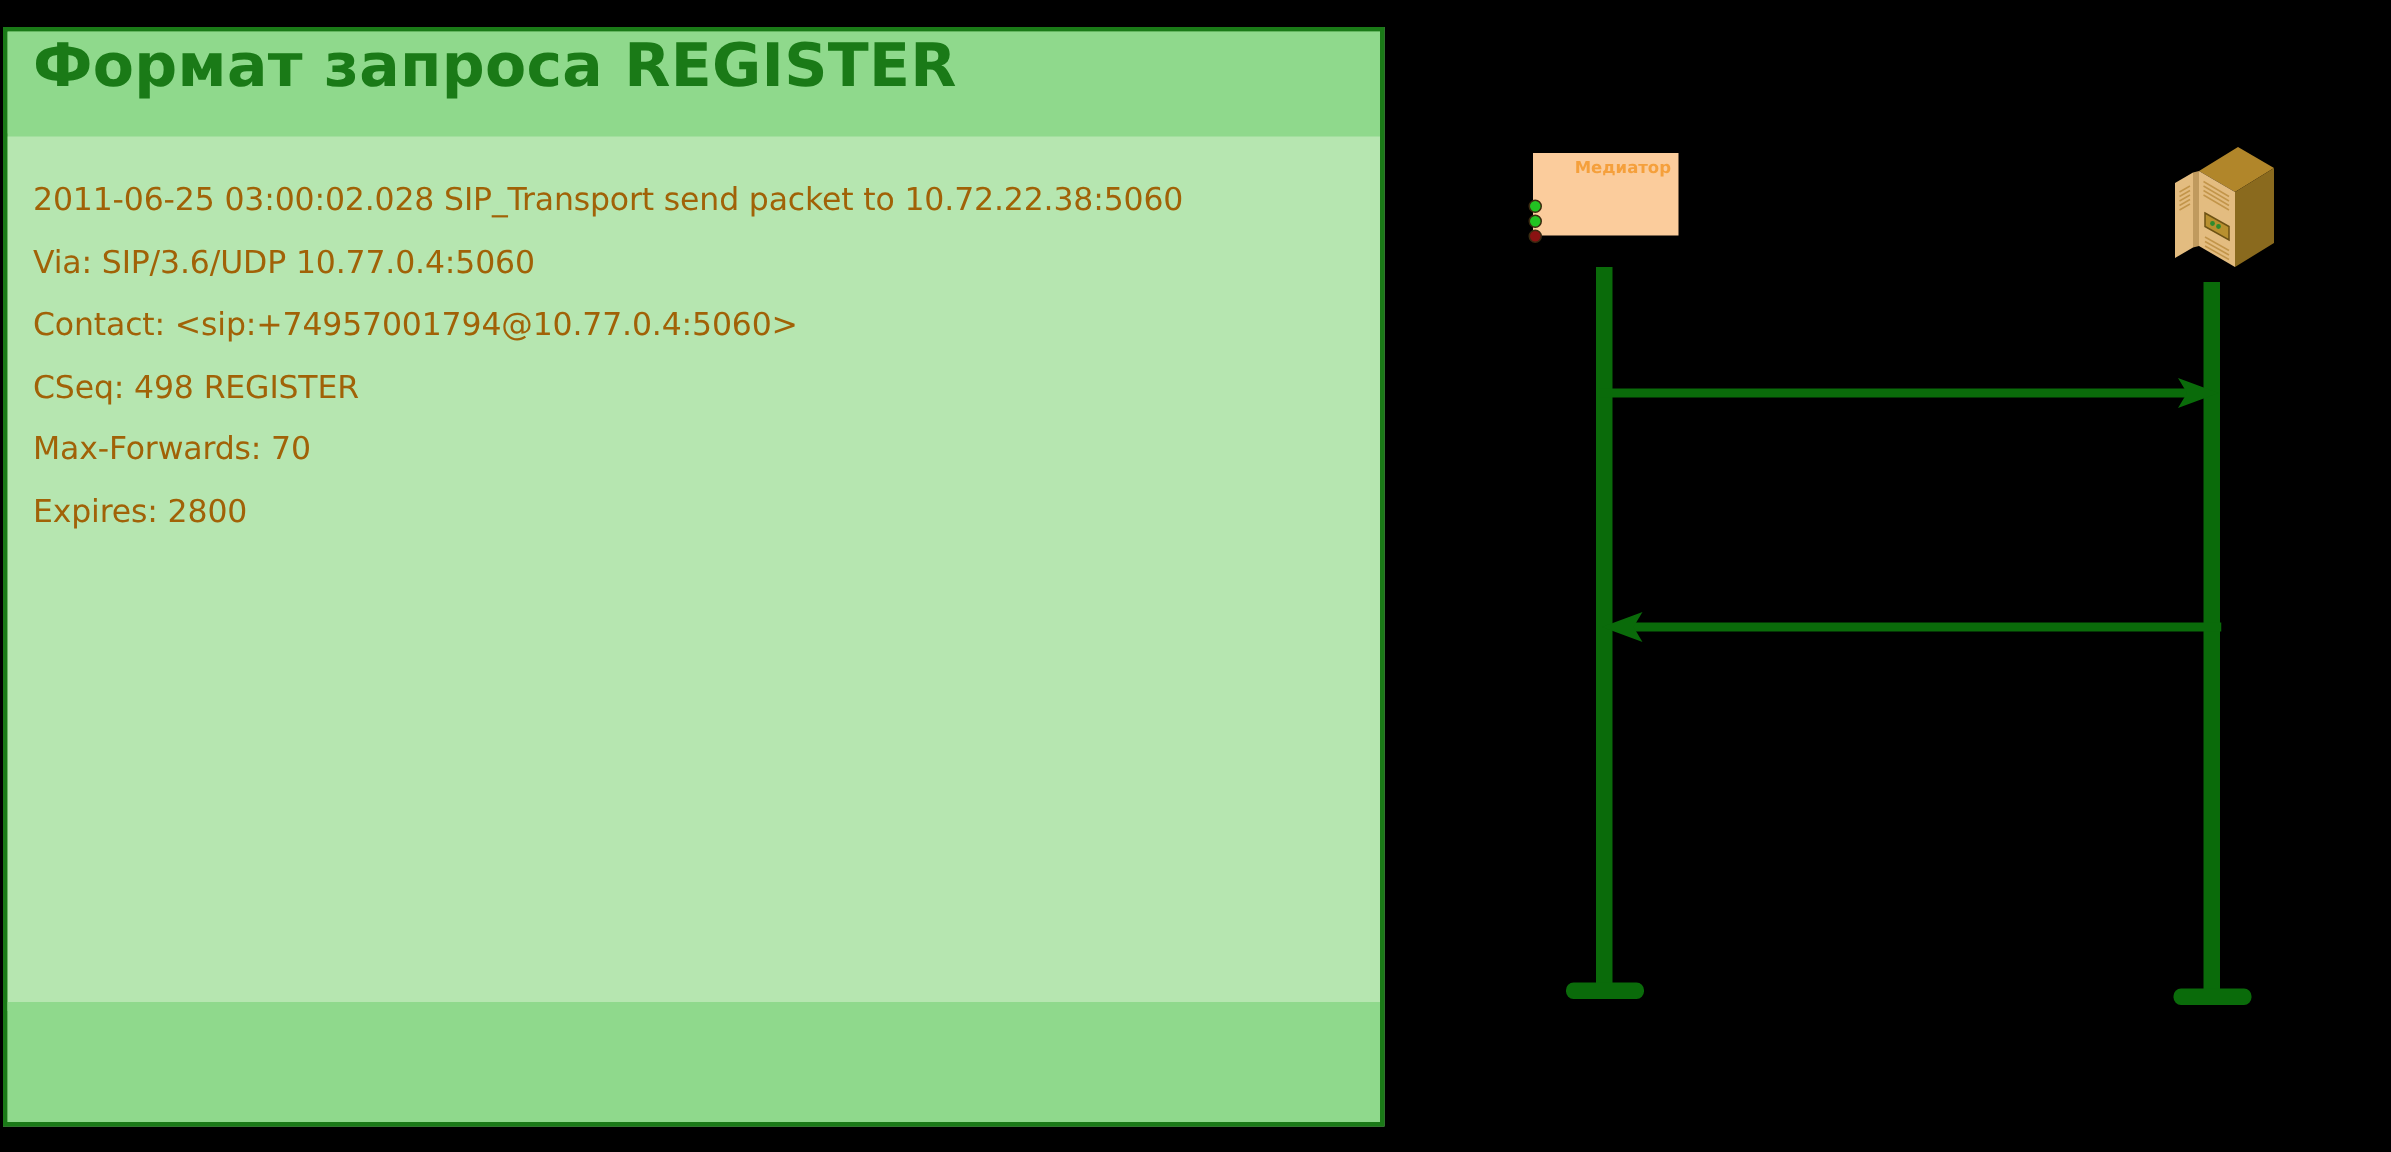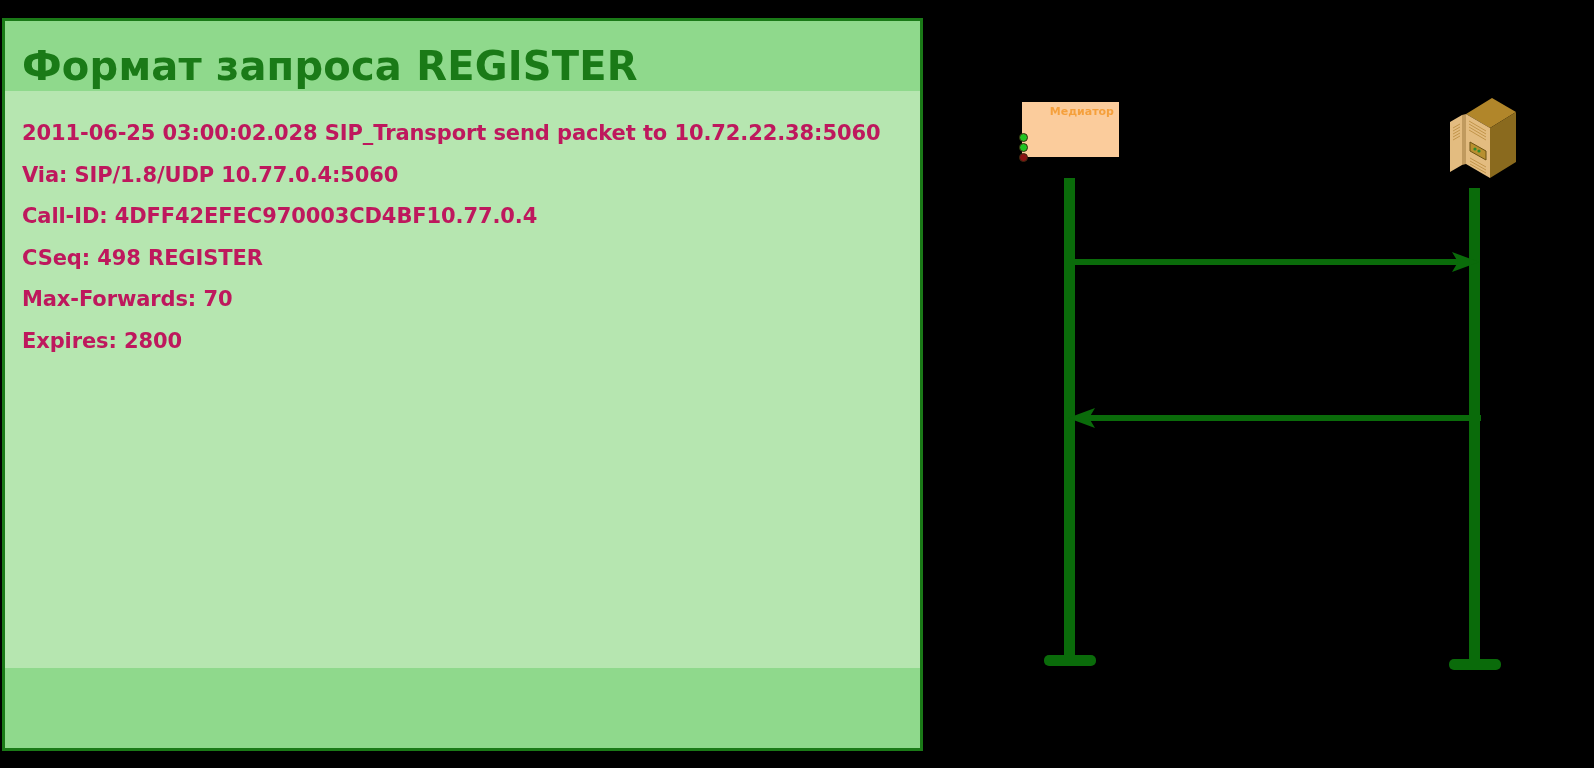--- a/index.html
+++ b/index.html
@@ -27,21 +27,21 @@
     background: #8fd98c;
     overflow: hidden;
   }
   #slide-header {
     position: absolute;
     left: 0; top: 0;
     width: 100%;
     height: 68px;
     background: #8fd98c;
     display: flex;
-    align-items: flex-end;
+    align-items: flex-start;
   }
   #slide-title {
     margin-left: 17px;
     font-size: 40px;
     font-weight: bold;
     color: #1a7a17;
     letter-spacing: 0.2px;
     white-space: nowrap;
     font-family: "DejaVu Sans", sans-serif;
   }
@@ -57,23 +57,23 @@
   }
   #slide-footer {
     position: absolute;
     left: 0;
     bottom: 0;
     width: 100%;
     height: 80px;
     background: #8fd98c;
   }
   .log-line {
-    color: #be185d;
+    color: #a16207;
     font-size: 21px;
-    font-weight: bold;
+    font-weight: normal;
     line-height: 41.6px;
     padding-left: 17px;
     white-space: nowrap;
     font-family: "DejaVu Sans", sans-serif;
     letter-spacing: -0.1px;
   }
 
   
   #diagram {
     position: absolute;
@@ -165,22 +165,22 @@
 <body>
 
 <div id="slide-panel">
 
   <div id="slide-header">
     <div id="slide-title">Формат запроса REGISTER</div>
   </div>
 
   <div id="slide-body">
     <div class="log-line">2011-06-25 03:00:02.028 SIP_Transport send packet to 10.72.22.38:5060</div>
-    <div class="log-line">Via: SIP/1.8/UDP 10.77.0.4:5060</div>
-    <div class="log-line">Call-ID: 4DFF42EFEC970003CD4BF10.77.0.4</div>
+    <div class="log-line">Via: SIP/3.6/UDP 10.77.0.4:5060</div>
+    <div class="log-line">Contact: &lt;sip:+74957001794@10.77.0.4:5060&gt;</div>
     <div class="log-line">CSeq: 498 REGISTER</div>
     <div class="log-line">Max-Forwards: 70</div>
     <div class="log-line">Expires: 2800</div>
   </div>
 
   <div id="slide-footer"></div>
 </div>
 
 <div id="diagram">
 

